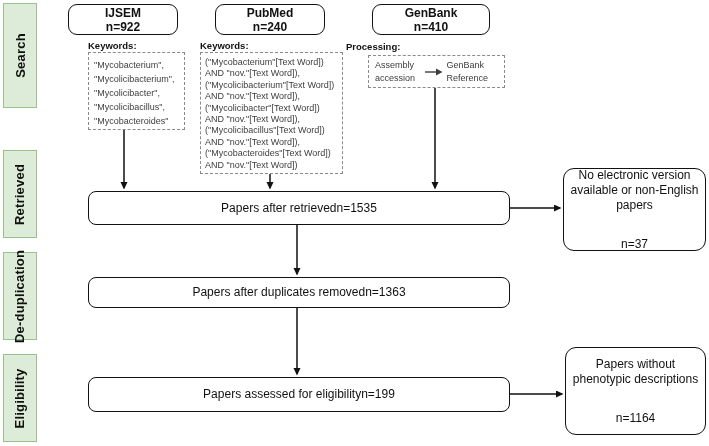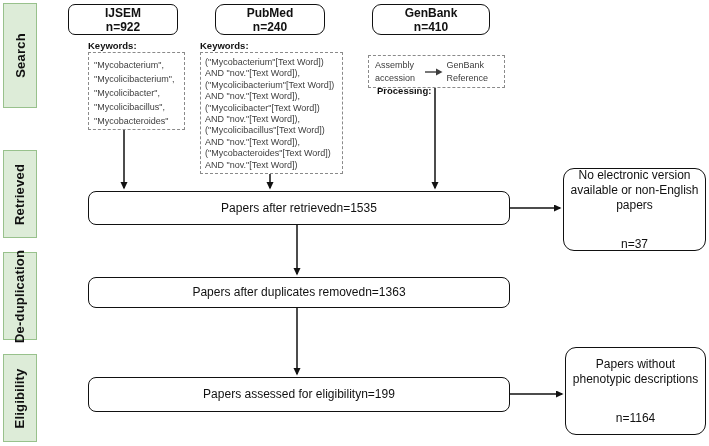--- a/index.html
+++ b/index.html
@@ -66,36 +66,36 @@
   <div class="stage" style="top:150px;height:88px;">
     <span>Retrieved</span>
   </div>
   <div class="stage" style="top:252px;height:88px;">
     <span>De-duplication</span>
   </div>
   <div class="stage" style="top:354px;height:88px;">
     <span>Eligibility</span>
   </div>
 
-  <div class="src" style="left:68px;top:4px;width:110px;border-radius:7px;">
+  <div class="src" style="left:68px;top:4px;width:110px;">
     <div>IJSEM</div>
     <div>n=922</div>
   </div>
   <div class="src" style="left:215px;top:4px;width:110px;">
     <div>PubMed</div>
     <div>n=240</div>
   </div>
   <div class="src" style="left:372px;top:4px;width:118px;">
     <div>GenBank</div>
     <div>n=410</div>
   </div>
 
   <div class="detail-label" style="left:88px;top:40px;">Keywords:</div>
   <div class="detail-label" style="left:200px;top:40px;">Keywords:</div>
-  <div class="detail-label" style="left:377px;top:41px;margin-top:44px;">Processing:</div>
+  <div class="detail-label" style="left:346px;top:41px;">Processing:</div>
 
   <div class="dashed kw1" style="left:88px;top:52px;width:97px;height:78px;">"Mycobacterium",
 "Mycolicibacterium",
 "Mycolicibacter",
 "Mycolicibacillus",
 "Mycobacteroides"</div>
   <div class="dashed kw2" style="left:200px;top:52px;width:143px;height:122px;">("Mycobacterium"[Text Word])
 AND "nov."[Text Word]),
 ("Mycolicibacterium"[Text Word])
 AND "nov."[Text Word]),

